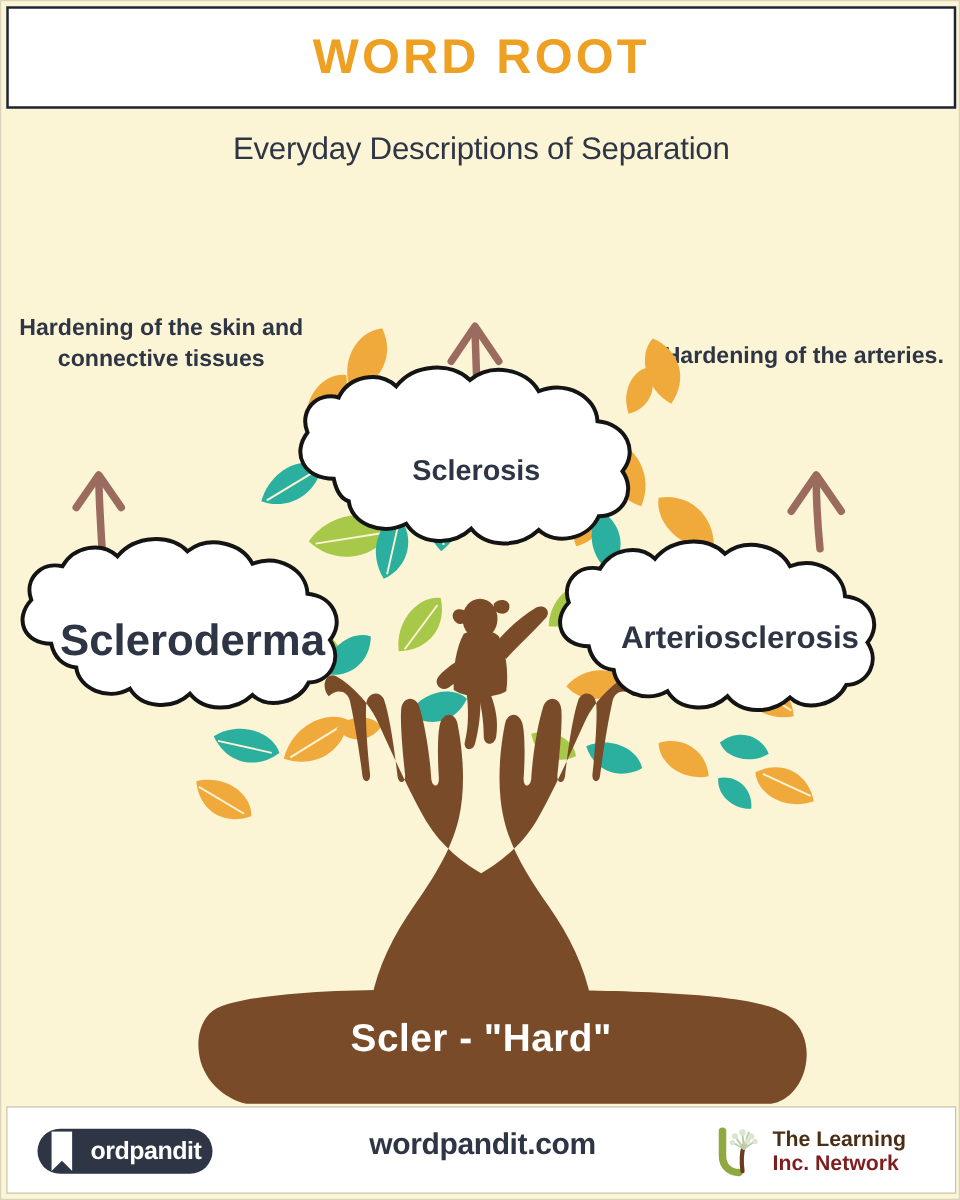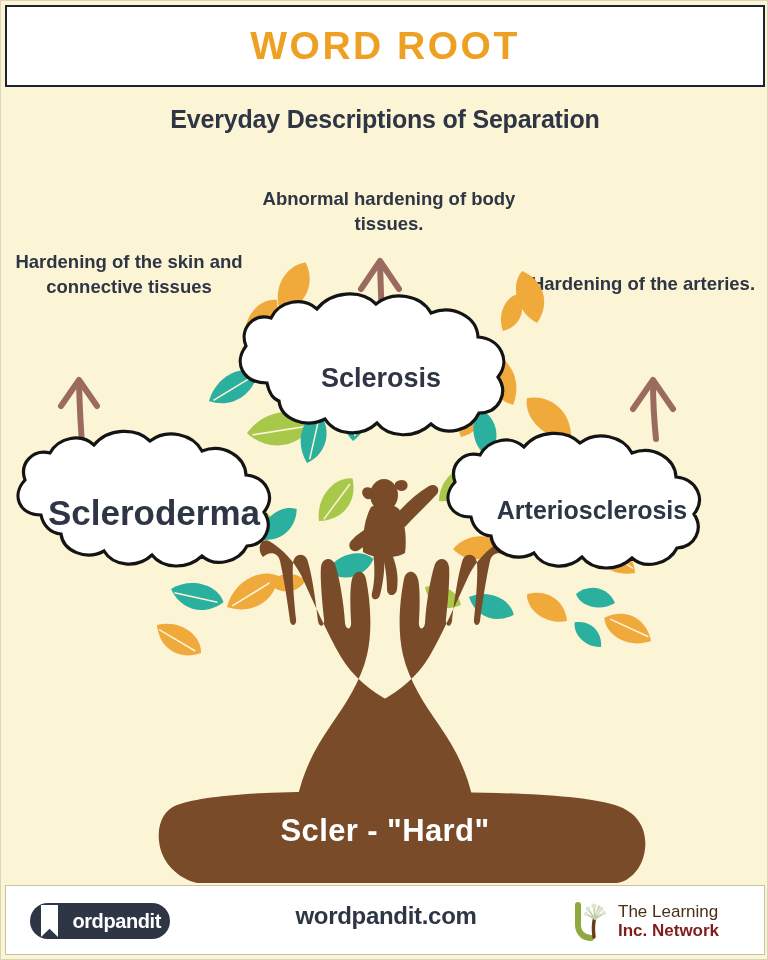--- a/index.html
+++ b/index.html
@@ -43,21 +43,21 @@
   }
 
   
   .subtitle {
     position: absolute;
     left: 0;
     top: 104px;
     width: 768px;
     text-align: center;
     font-size: 25px;
-    font-weight: bold;
+    font-weight: normal;
     color: #2E3545;
     letter-spacing: -0.2px;
   }
 
   
   .callout {
     position: absolute;
     text-align: center;
     font-size: 18.5px;
     font-weight: bold;
@@ -79,21 +79,21 @@
   }
 
   
   .cloud-label {
     position: absolute;
     font-weight: bold;
     color: #2E3545;
     white-space: nowrap;
     text-align: center;
   }
-  .cl-sclerosis        { left: 250px; top: 362px; width: 260px; font-size: 27px; }
+  .cl-sclerosis        { left: 250px; top: 362px; width: 260px; font-size: 23px; }
   .cl-scleroderma      { left: 22px;  top: 492px; width: 262px; font-size: 35px; }
   .cl-arteriosclerosis { left: 452px; top: 495px; width: 278px; font-size: 25px; }
 
   
   .root-word {
     position: absolute;
     left: 0;
     top: 812px;
     width: 768px;
     text-align: center;
@@ -167,21 +167,21 @@
     height: 46px;
     display: flex;
     align-items: center;
   }
   .tln-text {
     margin-left: 4px;
     line-height: 1.14;
   }
   .tln-line1 {
     font-size: 17px;
-    font-weight: normal;
+    font-weight: bold;
     color: #4A2F16;
     display: block;
   }
   .tln-line2 {
     font-size: 17px;
     font-weight: bold;
     color: #7f1d1d;
     display: block;
   }
 </style>
@@ -190,21 +190,20 @@
 
 <div class="page">
 
   <div class="header-bar">
     <div class="header-title">WORD ROOT</div>
   </div>
 
   <div class="subtitle">Everyday Descriptions of Separation</div>
 
   <div class="callout callout-left">Hardening of the skin and connective tissues</div>
-  <div class="callout callout-center">Abnormal hardening of body tissues.</div>
   <div class="callout callout-right">Hardening of the arteries.</div>
 
   <svg class="art" viewBox="0 0 768 960">
 
     <g fill="none" stroke="#9C6B60" stroke-width="6" stroke-linecap="round" stroke-linejoin="round">
       <path d="M82 455 Q79 420 78 382"></path>
       <path d="M60 405 L78 379 L96 405"></path>
     </g>
     <g fill="none" stroke="#9C6B60" stroke-width="6" stroke-linecap="round" stroke-linejoin="round">
       <path d="M381 318 Q380 295 379 262"></path>

